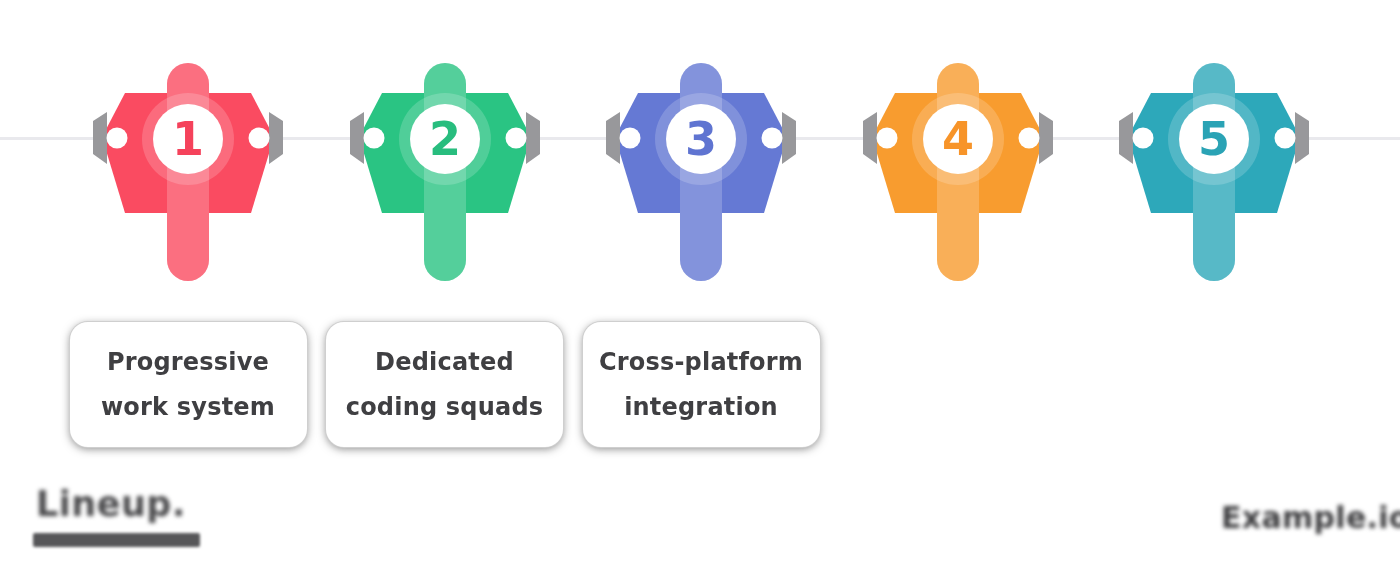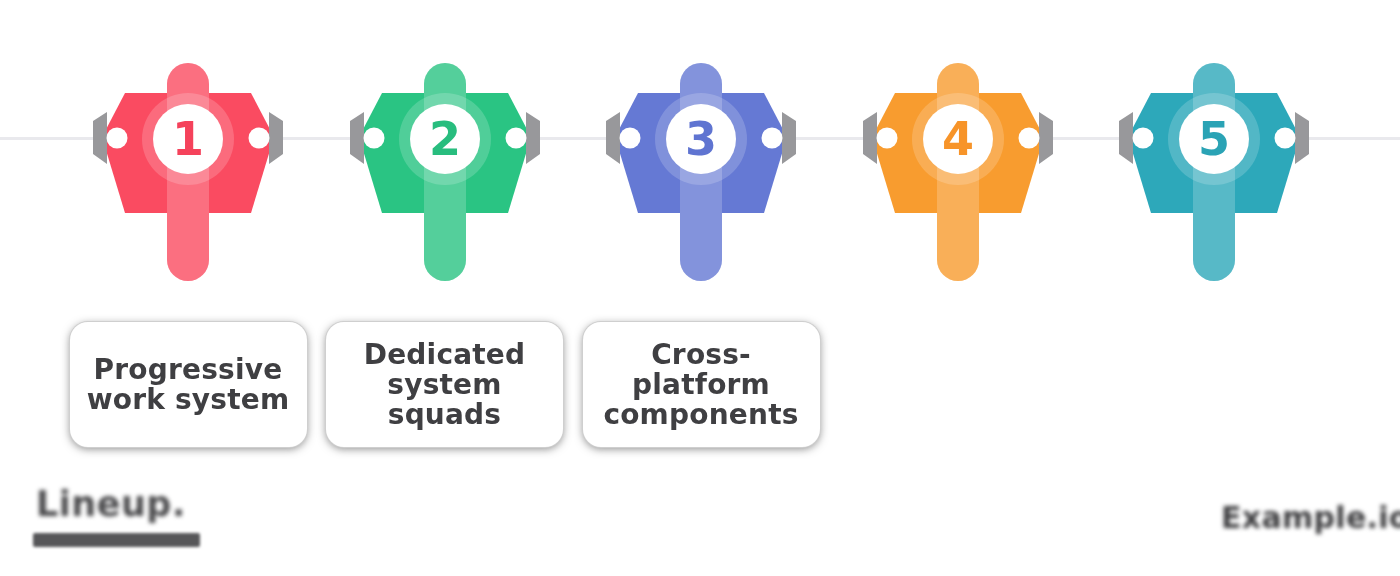--- a/index.html
+++ b/index.html
@@ -19,22 +19,22 @@
   .wedge{fill:#98989b;}
   .dot{fill:#ffffff;}
   .center{fill:#ffffff;}
   .num{fill:var(--cn);font-size:46px;font-weight:bold;text-anchor:middle;
        font-family:"DejaVu Sans","Liberation Sans",sans-serif;}
 
   .card{position:absolute;left:-21.5px;top:263px;width:237px;height:125px;
         background:#ffffff;border-radius:18px;
         box-shadow:0 0 0 1px #cfcfcf,0 2px 9px 0 rgba(45,45,45,0.55);
         display:flex;align-items:center;justify-content:center;}
-  .card-label{font-size:28px;font-weight:600;color:#3f3f42;text-align:center;
-        line-height:30px;white-space:pre-line;letter-spacing:0.2px;}
+  .card-label{font-size:24px;font-weight:600;color:#3f3f42;text-align:center;
+        line-height:45px;white-space:pre-line;letter-spacing:0.2px;}
 
   
   .logo-left{position:absolute;left:36px;top:484px;font-size:35px;font-weight:bold;
         color:#4b4b4d;letter-spacing:0.5px;filter:blur(2.3px);}
   .logo-left-bar{position:absolute;left:33px;top:533px;width:167px;height:14px;
         background:#565658;border-radius:2px;filter:blur(1.6px);}
   .logo-right{position:absolute;left:1221px;top:500px;font-size:30px;font-weight:bold;
         color:#3e3e40;letter-spacing:0.3px;filter:blur(2.3px);}
 </style>
 </head>
@@ -75,40 +75,40 @@
         <circle class="ring" cx="97" cy="80" r="46"></circle>
         <polygon class="wedge" points="2,62 16,53 16,105 2,95"></polygon>
         <polygon class="wedge" points="192,62 178,53 178,105 192,95"></polygon>
         <circle class="dot" cx="26" cy="79" r="10.5"></circle>
         <circle class="dot" cx="168" cy="79" r="10.5"></circle>
         <circle class="center" cx="97" cy="80" r="35"></circle>
         <text class="num" x="97" y="96">2</text>
       </svg>
       <div class="card">
         <div class="card-label">Dedicated
-system squads</div>
+coding squads</div>
       </div>
     </div>
 
     <div class="step" style="left: 604px; --c: #6579D4; --cn: #5F74D1;">
       <svg class="badge" viewBox="0 0 194 232" width="194" height="232" xmlns="http://www.w3.org/2000/svg">
         <rect class="stem" x="76" y="4" width="42" height="218" rx="21"></rect>
         <polygon class="hex" points="34,34 160,34 183,78 160,154 34,154 11,78"></polygon>
         <rect class="stem-overlay" x="76" y="4" width="42" height="218" rx="21"></rect>
         <circle class="ring" cx="97" cy="80" r="46"></circle>
         <polygon class="wedge" points="2,62 16,53 16,105 2,95"></polygon>
         <polygon class="wedge" points="192,62 178,53 178,105 192,95"></polygon>
         <circle class="dot" cx="26" cy="79" r="10.5"></circle>
         <circle class="dot" cx="168" cy="79" r="10.5"></circle>
         <circle class="center" cx="97" cy="80" r="35"></circle>
         <text class="num" x="97" y="96">3</text>
       </svg>
       <div class="card">
         <div class="card-label">Cross-platform
-components</div>
+integration</div>
       </div>
     </div>
 
     <div class="step" style="left: 860.5px; --c: #F89C2F; --cn: #F79429;">
       <svg class="badge" viewBox="0 0 194 232" width="194" height="232" xmlns="http://www.w3.org/2000/svg">
         <rect class="stem" x="76" y="4" width="42" height="218" rx="21"></rect>
         <polygon class="hex" points="34,34 160,34 183,78 160,154 34,154 11,78"></polygon>
         <rect class="stem-overlay" x="76" y="4" width="42" height="218" rx="21"></rect>
         <circle class="ring" cx="97" cy="80" r="46"></circle>
         <polygon class="wedge" points="2,62 16,53 16,105 2,95"></polygon>

